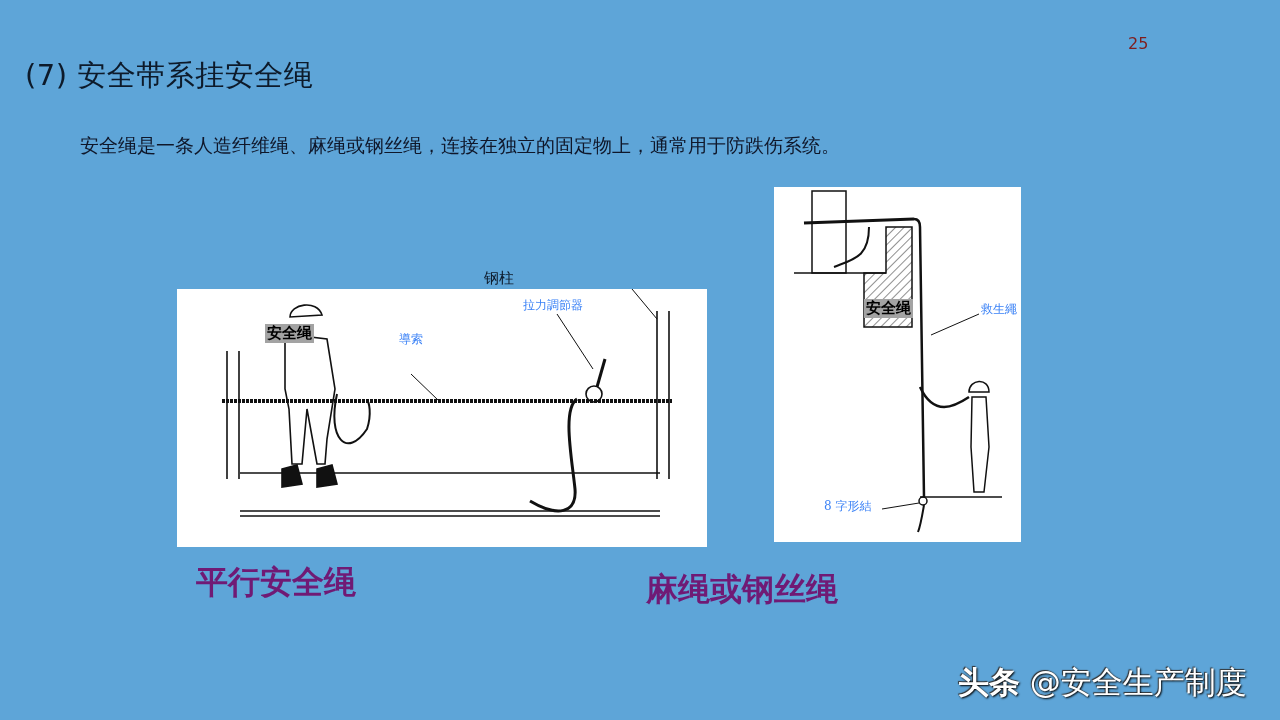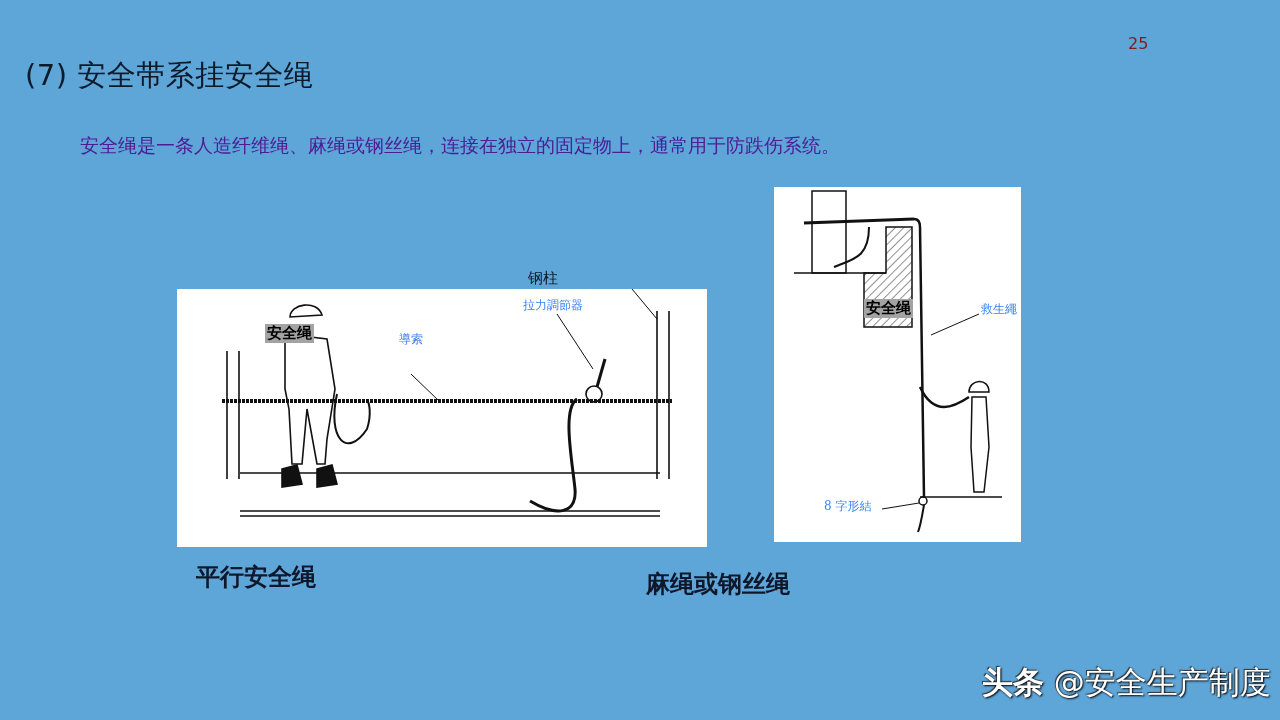--- a/index.html
+++ b/index.html
@@ -4,33 +4,33 @@
 <style>
   html, body { margin:0; padding:0; }
   body {
     width:1280px; height:720px; overflow:hidden; position:relative;
     background:#5ea5d8;
     font-family:"DejaVu Sans","Liberation Sans",sans-serif;
     color:#0d1a2a;
   }
   .page-number { position:absolute; left:1128px; top:34px; font-size:16px; color:#7f1d1d; }
   .slide-title { position:absolute; left:25px; top:56px; font-size:29px; color:#0d1a2a; letter-spacing:0.5px; }
-  .intro { position:absolute; left:80px; top:133px; font-size:19px; color:#4c1d95; }
+  .intro { position:absolute; left:80px; top:133px; font-size:19px; color:#0f172a; }
   .fig { position:absolute; background:#fff; overflow:hidden; }
   #fig1 { left:177px; top:289px; width:530px; height:258px; }
   #fig2 { left:774px; top:187px; width:247px; height:355px; }
   .fig svg { position:absolute; left:0; top:0; }
-  .label-steel { position:absolute; left:484px; top:269px; font-size:15px; color:#0d1a2a;margin-left:44px; }
+  .label-steel { position:absolute; left:484px; top:269px; font-size:15px; color:#0d1a2a; }
   .fig-label { position:absolute; font-family:"DejaVu Serif","Liberation Serif",serif; font-size:12px; color:#3b82f6; background:transparent; }
   .fig-label-bold { position:absolute; font-size:15px; font-weight:bold; color:#000; background:#a3a3a3; padding:0 2px; }
-  .caption { position:absolute; font-size:24px; font-weight:bold; color:#0f172a; }
+  .caption { position:absolute; font-size:32px; font-weight:bold; color:#701a75; }
   #cap1 { left:196px; top:561px; }
   #cap2 { left:646px; top:568px; }
   .watermark { position:absolute; left:958px; top:662px; font-size:31px; color:#fff; text-shadow:1px 1px 2px #000, -1px -1px 1px #333; }
-  .watermark b { font-weight:bold;margin-left:24px; }
+  .watermark b { font-weight:bold; }
 </style>
 </head>
 <body>
 
 <div class="page-number">25</div>
 <div class="slide-title">(7) 安全带系挂安全绳</div>
 <div class="intro">安全绳是一条人造纤维绳、麻绳或钢丝绳，连接在独立的固定物上，通常用于防跌伤系统。</div>
 
 <div class="label-steel">钢柱</div>
 

